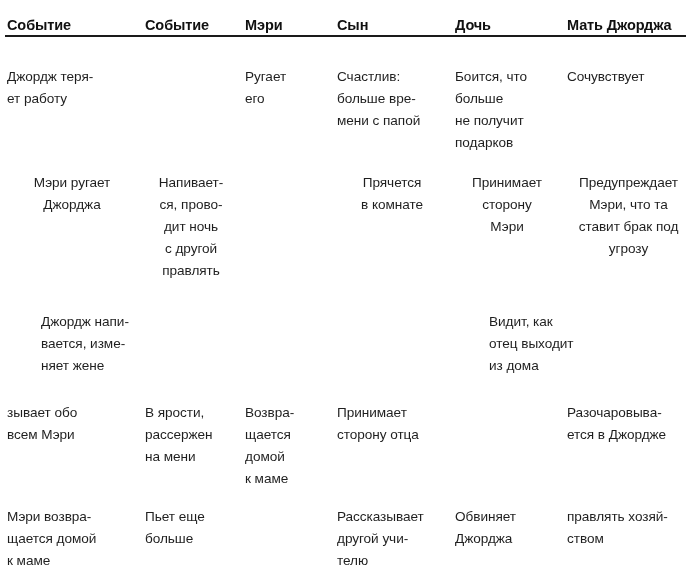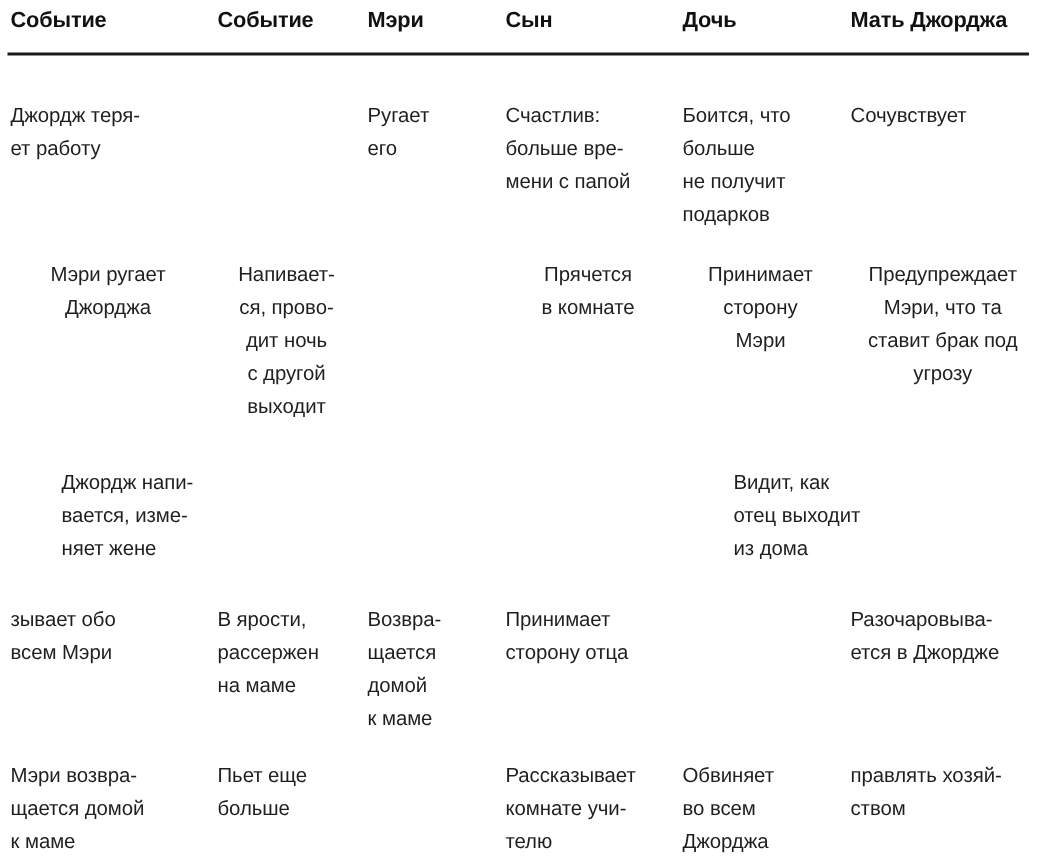--- a/index.html
+++ b/index.html
@@ -26,21 +26,21 @@
   .grid {
     display: grid;
     grid-template-columns: 138px 100px 92px 118px 112px 131px;
     width: 691px;
     box-sizing: border-box;
     padding-left: 7px;
   }
 
   
   .header-row {
-    padding-top: 5px;
+    padding-top: 16px;
   }
   .header-cell {
     font-size: 14.5px;
     font-weight: bold;
     line-height: 19px;
     letter-spacing: -0.1px;
     color: #111111;
     white-space: nowrap;
     padding-bottom: 10px;
   }
@@ -133,21 +133,21 @@
       <div class="grid data-row row-1">
         <div class="data-cell">
           <span class="ln">Мэри ругает</span>
           <span class="ln">Джорджа</span>
         </div>
         <div class="data-cell">
           <span class="ln">Напивает-</span>
           <span class="ln">ся, прово-</span>
           <span class="ln">дит ночь</span>
           <span class="ln">с другой</span>
-          <span class="ln">выходит</span>
+          <span class="ln">правлять</span>
         </div>
         <div class="data-cell empty"></div>
         <div class="data-cell">
           <span class="ln">Прячется</span>
           <span class="ln">в комнате</span>
         </div>
         <div class="data-cell">
           <span class="ln">Принимает</span>
           <span class="ln">сторону</span>
           <span class="ln">Мэри</span>
@@ -176,21 +176,21 @@
         <div class="data-cell empty"></div>
       </div>
       <div class="grid data-row row-3">
         <div class="data-cell">
           <span class="ln">зывает обо</span>
           <span class="ln">всем Мэри</span>
         </div>
         <div class="data-cell">
           <span class="ln">В ярости,</span>
           <span class="ln">рассержен</span>
-          <span class="ln">на маме</span>
+          <span class="ln">на мени</span>
         </div>
         <div class="data-cell">
           <span class="ln">Возвра-</span>
           <span class="ln">щается</span>
           <span class="ln">домой</span>
           <span class="ln">к маме</span>
         </div>
         <div class="data-cell">
           <span class="ln">Принимает</span>
           <span class="ln">сторону отца</span>
@@ -207,26 +207,25 @@
           <span class="ln">щается домой</span>
           <span class="ln">к маме</span>
         </div>
         <div class="data-cell">
           <span class="ln">Пьет еще</span>
           <span class="ln">больше</span>
         </div>
         <div class="data-cell empty"></div>
         <div class="data-cell">
           <span class="ln">Рассказывает</span>
-          <span class="ln">комнате учи-</span>
+          <span class="ln">другой учи-</span>
           <span class="ln">телю</span>
         </div>
         <div class="data-cell">
           <span class="ln">Обвиняет</span>
-          <span class="ln">во всем</span>
           <span class="ln">Джорджа</span>
         </div>
         <div class="data-cell">
           <span class="ln">правлять хозяй-</span>
           <span class="ln">ством</span>
         </div>
       </div>
     </div>
 
 </div>

